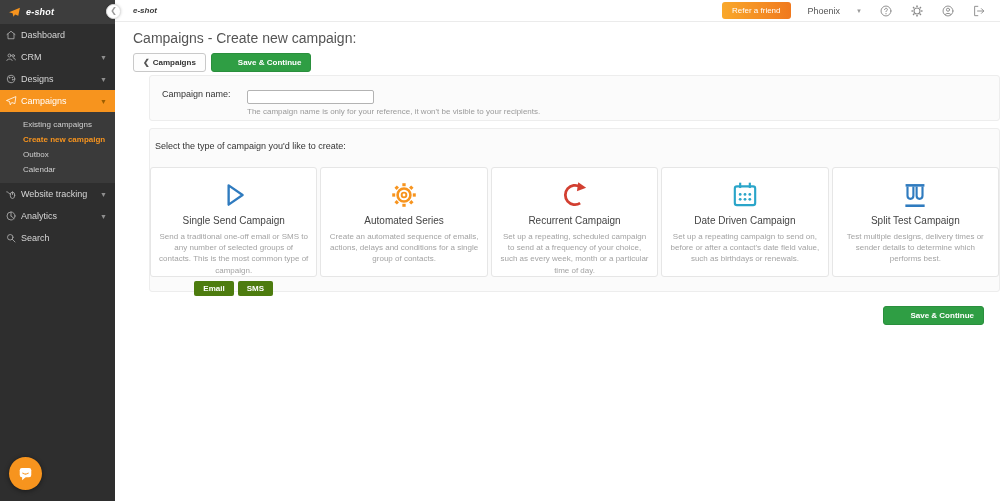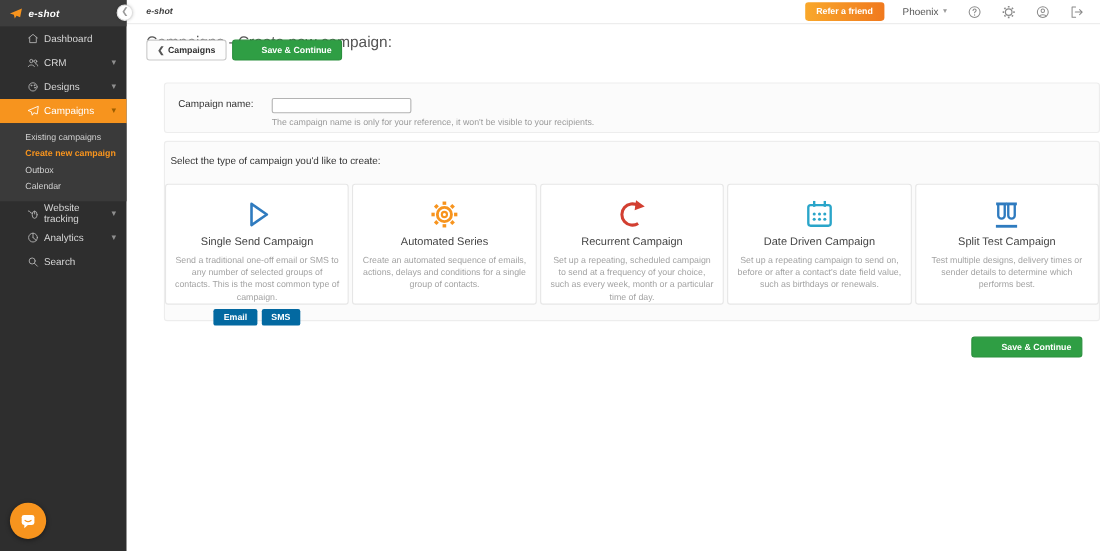--- a/index.html
+++ b/index.html
@@ -6,50 +6,50 @@
   html,body { width:1000px; height:501px; }
   body { font-family:"Liberation Sans",sans-serif; background:#fff; position:relative; overflow:hidden; }
 
   
   .sidebar { position:absolute; left:0; top:0; width:115px; height:501px; background:#2e2e2e; z-index:5; }
   .sb-header { height:24px; background:#3d3d3d; display:flex; align-items:center; padding-left:8px; gap:5px; }
   .sb-logo-text { color:#fff; font-size:9px; font-weight:bold; font-style:italic; letter-spacing:.2px; }
   .collapse-btn { position:absolute; left:106px; top:4px; width:15px; height:15px; background:#fff;
     border:1px solid #e0e0e0; border-radius:50%; color:#9a9a9a; font-size:8px; line-height:12px;
     text-align:center; z-index:30; box-shadow:0 0 3px rgba(0,0,0,.18); cursor:pointer; }
-  .nav-item { height:22px; display:flex; align-items:center; padding:0 8px 0 24px; color:#d6d6d6; font-size:9px; cursor:pointer; }
+  .nav-item { height:22px; display:flex; align-items:center; padding:0 8px 0 5px; color:#d6d6d6; font-size:9px; cursor:pointer; }
   .nav-item svg { width:12px; height:12px; margin-right:4px; flex:none; fill:none; stroke:#b5b5b5;
     stroke-width:1.6; stroke-linecap:round; stroke-linejoin:round; }
   .nav-item .chev { margin-left:auto; font-size:7px; color:#8f8f8f; }
   .nav-item.active { background:#f7941e; color:#fff; }
   .nav-item.active svg { stroke:#fff; fill:none; }
   .nav-item.active .chev { color:#9c5e00; }
   .submenu { background:#3a3a3a; padding:5px 0 6px; }
   .submenu-item { height:15px; line-height:15px; padding-left:23px; font-size:8px; color:#d0d0d0; cursor:pointer; }
   .submenu-item.active { color:#f7941e;font-weight:bold; }
   .chat-launcher { position:absolute; left:9px; top:457px; width:33px; height:33px; border-radius:50%;
     background:#f7941e; display:flex; align-items:center; justify-content:center;
     box-shadow:0 1px 5px rgba(0,0,0,.45); cursor:pointer; z-index:40; }
 
   
   .topbar { position:absolute; left:115px; top:0; right:0; height:22px; background:#fff;
     border-bottom:1px solid #ebebeb; display:flex; align-items:center; padding:0 14px 0 18px; z-index:4; }
   .tb-logo-text { font-size:8px; font-weight:bold; font-style:italic; color:#3c3c3c; }
   .tb-right { margin-left:auto; display:flex; align-items:center; gap:17px; }
-  .refer-btn { background:linear-gradient(90deg,#f9a82b,#f0791e); color:#fff; font-size:8px; font-weight:bold;
+  .refer-btn { background:linear-gradient(90deg,#f9a82b,#f0791e); color:#fff; font-size:8px; font-weight:normal;
     padding:4px 10px; border:none; border-radius:3px; cursor:pointer; }
-  .account { font-size:9px; color:#555; display:flex; align-items:center; gap:3px; cursor:pointer; }
+  .account { font-size:9px; color:#555; display:flex; align-items:center; gap:16px; cursor:pointer; }
   .account .chev { font-size:6px; color:#999; }
   .tb-icon { width:14px; height:14px; cursor:pointer; display:flex; }
   .tb-icon svg { width:14px; height:14px; fill:none; stroke:#8a8a8a; stroke-width:1.6; stroke-linecap:round; stroke-linejoin:round; }
 
   
   .content { position:absolute; left:115px; top:22px; right:0; bottom:0; background:#fff; }
   .page-title { position:absolute; left:18px; top:8px; font-size:14px; color:#555; font-weight:400; }
-  .actions-top { position:absolute; left:18px; top:14px; display:flex; gap:5px; }
+  .actions-top { position:absolute; left:18px; top:31px; display:flex; gap:5px; }
   .btn { font-size:8px; font-weight:bold; border-radius:3px; padding:4px 9px; cursor:pointer; font-family:inherit; }
   .btn-back { background:#fdfdfd; border:1px solid #c9c9c9; color:#333; }
   .btn-back .chev { color:#555; margin-right:3px; font-size:8px; }
   .btn-green { background:#2f9e44; border:1px solid #2a8f3d; color:#fff;padding-left:26px; }
 
   .panel { position:absolute; left:34px; width:851px; background:#fbfbfb; border:1px solid #ededed; border-radius:3px; }
   .panel-name { top:53px; height:46px; padding:10px 12px 0; display:flex; }
   .field-label { width:85px; font-size:9px; color:#333; padding-top:3px; }
   .name-input { width:127px; height:14px; border:1px solid #b3b3b3; border-radius:2px; font-size:9px;
     padding:0 3px; background:#fff; font-family:inherit; }
@@ -57,21 +57,21 @@
 
   .panel-type { top:106px; height:164px; padding:12px 0 0; }
   .type-prompt { font-size:9px; color:#333; margin:0 0 16px 5px; }
   .cards { display:flex; gap:3px; }
   .card { flex:1; background:#fff; border:1px solid #e6e6e6; border-radius:3px; height:110px;
     text-align:center; padding-top:10px; cursor:pointer; }
   .card-icon { height:34px; display:flex; align-items:center; justify-content:center; }
   .card-title { font-size:10px; color:#444; margin-top:3px; }
   .card-desc { font-size:8px; color:#a3a3a3; line-height:1.4; padding:0 8px; margin-top:5px; }
   .card-btns { margin-top:5px; display:flex; justify-content:center; gap:4px; }
-  .btn-blue { background:#0369a1; color:#fff; border:none; border-radius:2px; font-size:8px; font-weight:bold;
+  .btn-blue { background:#4d7c0f; color:#fff; border:none; border-radius:2px; font-size:8px; font-weight:bold;
     padding:3px 9px; cursor:pointer; font-family:inherit; }
   .save-bottom { position:absolute; top:284px; right:16px; }
 </style>
 </head>
 <body>
 
 <div class="sidebar">
   <div class="sb-header">
     <svg viewBox="0 0 24 24" width="13" height="13">
       <path d="M22 3 L2 11.5 L8.5 13.5 L10 20 L13 15.5 L19 18 Z" fill="#f7941e"></path>

